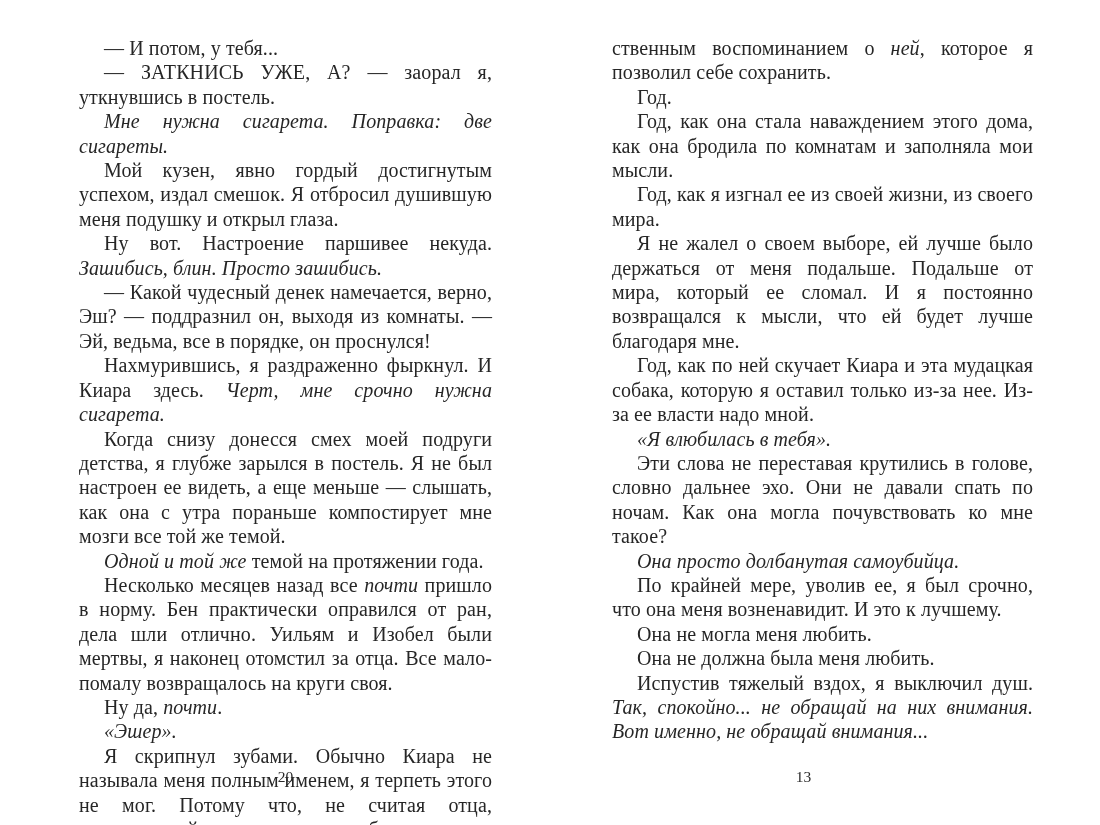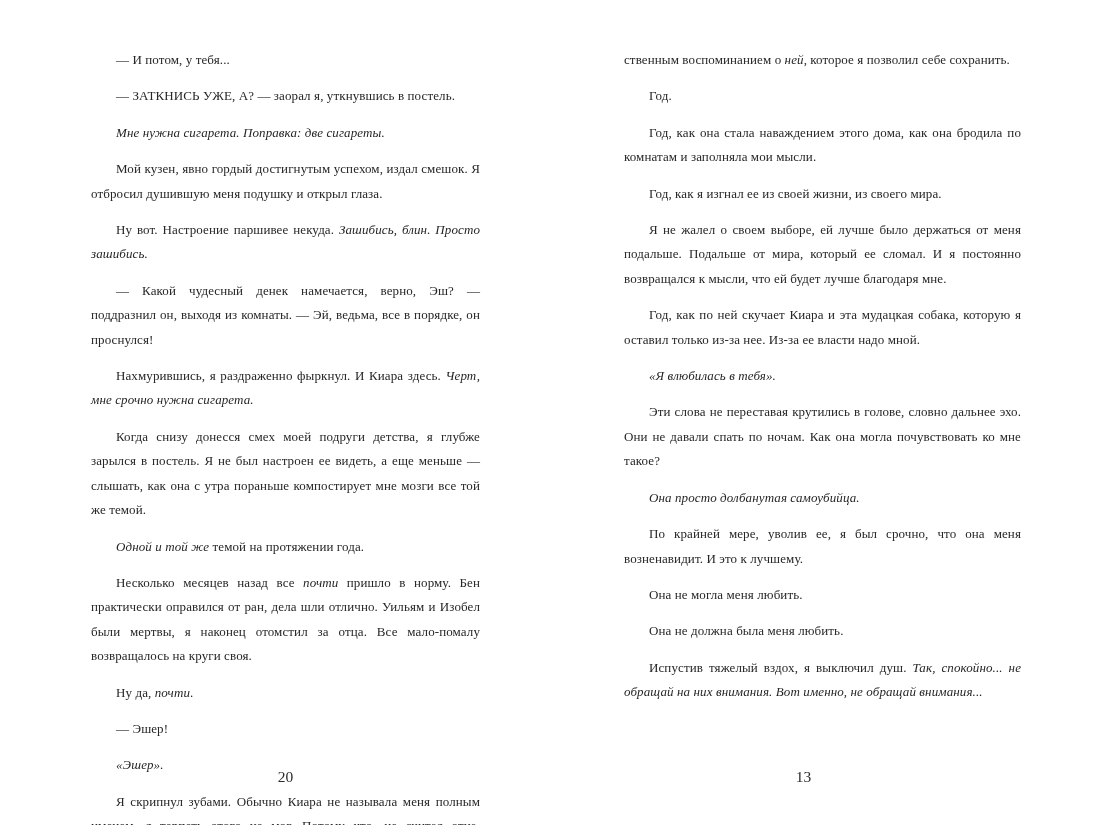--- a/index.html
+++ b/index.html
@@ -15,24 +15,24 @@
     font-family: "Liberation Serif", "DejaVu Serif", serif;
     color: #262626;
   }
   .page-column {
     position: absolute;
     top: 36px;
   }
   .page-column.left  { left: 79px;  width: 413px; }
   .page-column.right { left: 612px; width: 421px; }
   .para {
-    margin: 12px;
+    margin: 0;
     text-indent: 25px;
     text-align: justify;
-    font-size: 13px;
+    font-size: 20px;
     line-height: 24.4px;
     letter-spacing: 0.1px;
     hyphens: auto;
     -webkit-hyphens: auto;
   }
   .para.no-indent { text-indent: 0; }
   .para i { }
   .page-number {
     position: absolute;
     top: 768px;
@@ -51,21 +51,20 @@
     <p class="para"><span>— ЗАТКНИСЬ УЖЕ, А? — заорал я, уткнувшись в постель.</span></p>
     <p class="para"><i>Мне нужна сигарета. Поправка: две сигареты.</i></p>
     <p class="para"><span>Мой кузен, явно гордый достигнутым успехом, издал смешок. Я отбросил душившую меня подушку и открыл глаза.</span></p>
     <p class="para"><span>Ну вот. Настроение паршивее некуда. </span><i>Зашибись, блин. Просто зашибись.</i></p>
     <p class="para"><span>— Какой чудесный денек намечается, верно, Эш? — поддразнил он, выходя из комнаты. — Эй, ведьма, все в порядке, он проснулся!</span></p>
     <p class="para"><span>Нахмурившись, я раздраженно фыркнул. И Киара здесь. </span><i>Черт, мне срочно нужна сигарета.</i></p>
     <p class="para"><span>Когда снизу донесся смех моей подруги детства, я глубже зарылся в постель. Я не был настроен ее видеть, а еще меньше — слышать, как она с утра пораньше компостирует мне мозги все той же темой.</span></p>
     <p class="para"><i>Одной и той же</i><span> темой на протяжении года.</span></p>
     <p class="para"><span>Несколько месяцев назад все </span><i>почти</i><span> пришло в норму. Бен практически оправился от ран, дела шли отлично. Уильям и Изобел были мертвы, я наконец отомстил за отца. Все мало-помалу возвращалось на круги своя.</span></p>
     <p class="para"><span>Ну да, </span><i>почти</i><span>.</span></p>
-    <p class="para"><span>— Эшер!</span></p>
     <p class="para"><i>«Эшер».</i></p>
     <p class="para"><span>Я скрипнул зубами. Обычно Киара не называла меня полным именем, я терпеть этого не мог. Потому что, не считая отца, единственной, кто так меня звал, была </span><i>она</i><span>.</span></p>
     <p class="para"><span>И из </span><i>ее</i><span> уст меня это совсем не раздражало.</span></p>
     <p class="para"><span>Я выскребся из постели, не преминув в очередной раз простонать, и сощурился — комнату заливал свет. Затем медленно потащился в ванную.</span></p>
   </div>
 
 <div class="page-column right">
     <p class="para no-indent"><span>ственным воспоминанием о </span><i>ней</i><span>, которое я позволил себе сохранить.</span></p>
     <p class="para"><span>Год.</span></p>
     <p class="para"><span>Год, как она стала наваждением этого дома, как она бродила по комнатам и заполняла мои мысли.</span></p>

